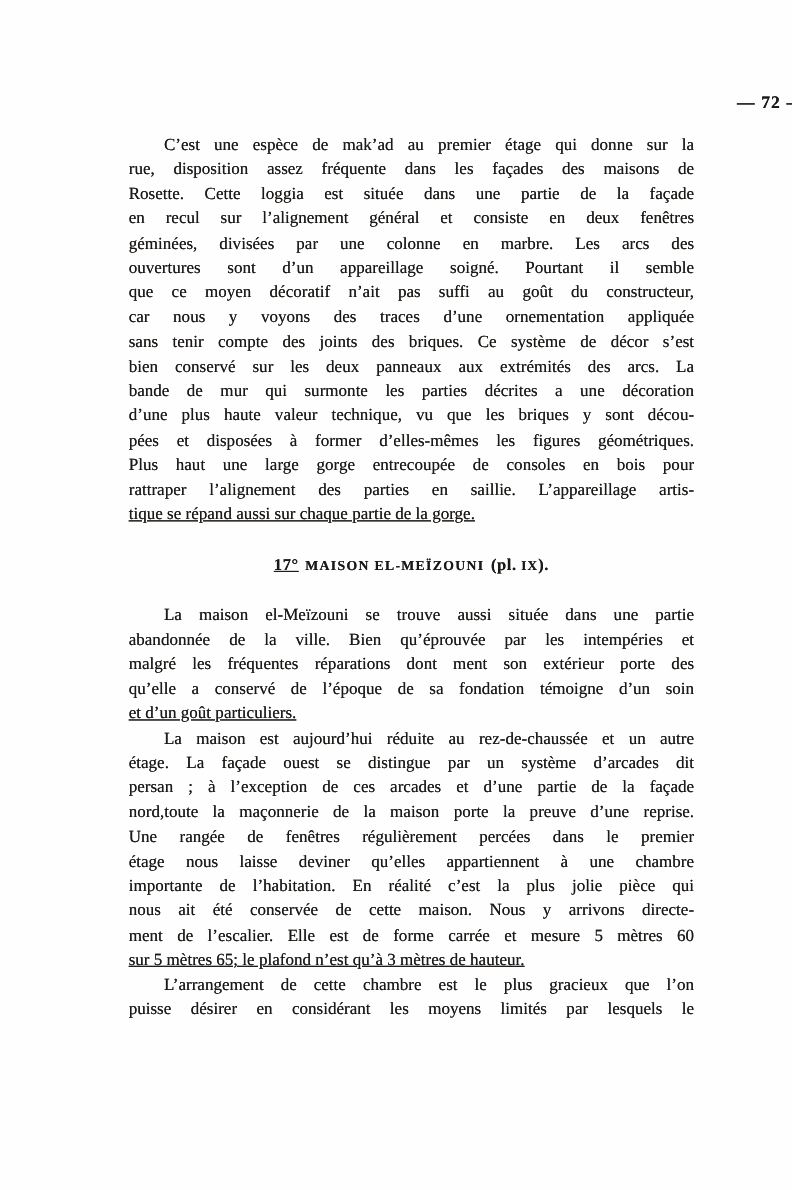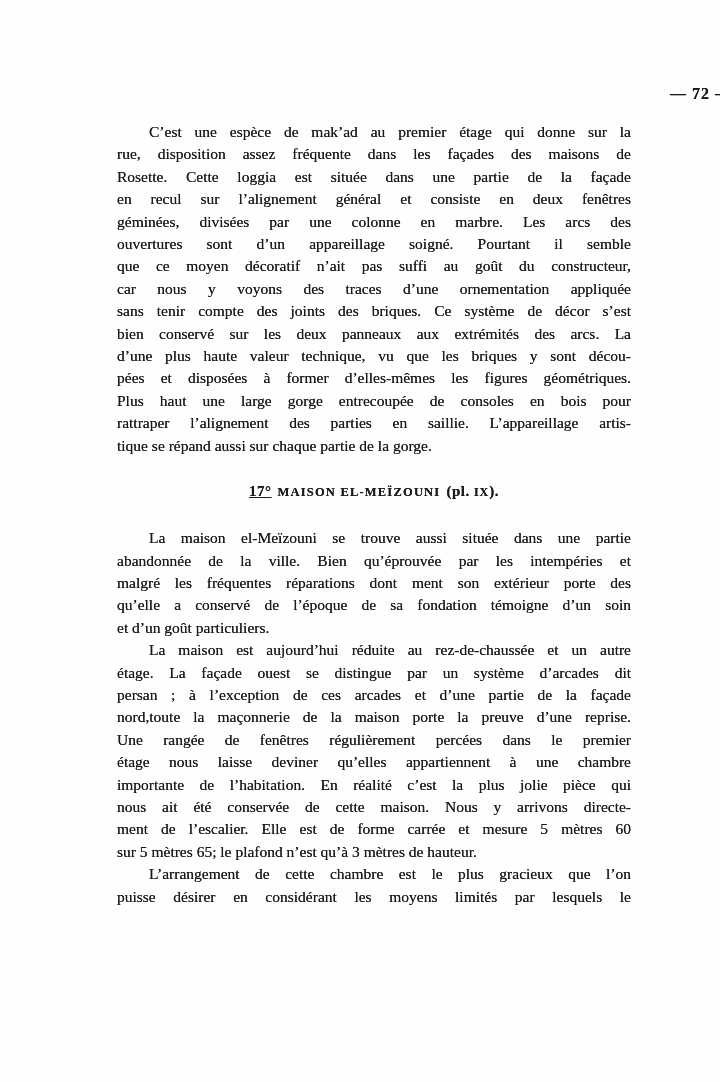--- a/index.html
+++ b/index.html
@@ -40,20 +40,21 @@
   .paragraph { margin: 0; }
   .line {
     text-align: justify;
     text-align-last: justify;
     white-space: normal;
   }
   .line.indent { text-indent: 32px; }
   .line.last {
     text-align: left;
     text-align-last: left;
+    text-decoration: underline;
   }
   .heading {
     margin: 25px 0 26px 0;
     text-align: center;
     font-weight: bold;
     font-size: 15px;
     line-height: 18px;
     letter-spacing: 0.5px;
   }
   .h-num { margin-right: 6px; text-decoration: underline; }
@@ -77,20 +78,21 @@
         <div class="line indent">C’est une espèce de mak’ad au premier étage qui donne sur la</div>
         <div class="line">rue, disposition assez fréquente dans les façades des maisons de</div>
         <div class="line">Rosette. Cette loggia est située dans une partie de la façade</div>
         <div class="line">en recul sur l’alignement général et consiste en deux fenêtres</div>
         <div class="line">géminées, divisées par une colonne en marbre. Les arcs des</div>
         <div class="line">ouvertures sont d’un appareillage soigné. Pourtant il semble</div>
         <div class="line">que ce moyen décoratif n’ait pas suffi au goût du constructeur,</div>
         <div class="line">car nous y voyons des traces d’une ornementation appliquée</div>
         <div class="line">sans tenir compte des joints des briques. Ce système de décor s’est</div>
         <div class="line">bien conservé sur les deux panneaux aux extrémités des arcs. La</div>
+        <div class="line">bande de mur qui surmonte les parties décrites a une décoration</div>
         <div class="line">d’une plus haute valeur technique, vu que les briques y sont décou-</div>
         <div class="line">pées et disposées à former d’elles-mêmes les figures géométriques.</div>
         <div class="line">Plus haut une large gorge entrecoupée de consoles en bois pour</div>
         <div class="line">rattraper l’alignement des parties en saillie. L’appareillage artis-</div>
         <div class="line last">tique se répand aussi sur chaque partie de la gorge.</div>
       </div>
 
     <h2 class="heading">
       <span class="h-num">17°</span><span class="h-title">MAISON EL-MEÏZOUNI</span><span class="h-plate"><span>(pl.</span> <span class="h-roman">IX</span><span>).</span></span>
     </h2>

